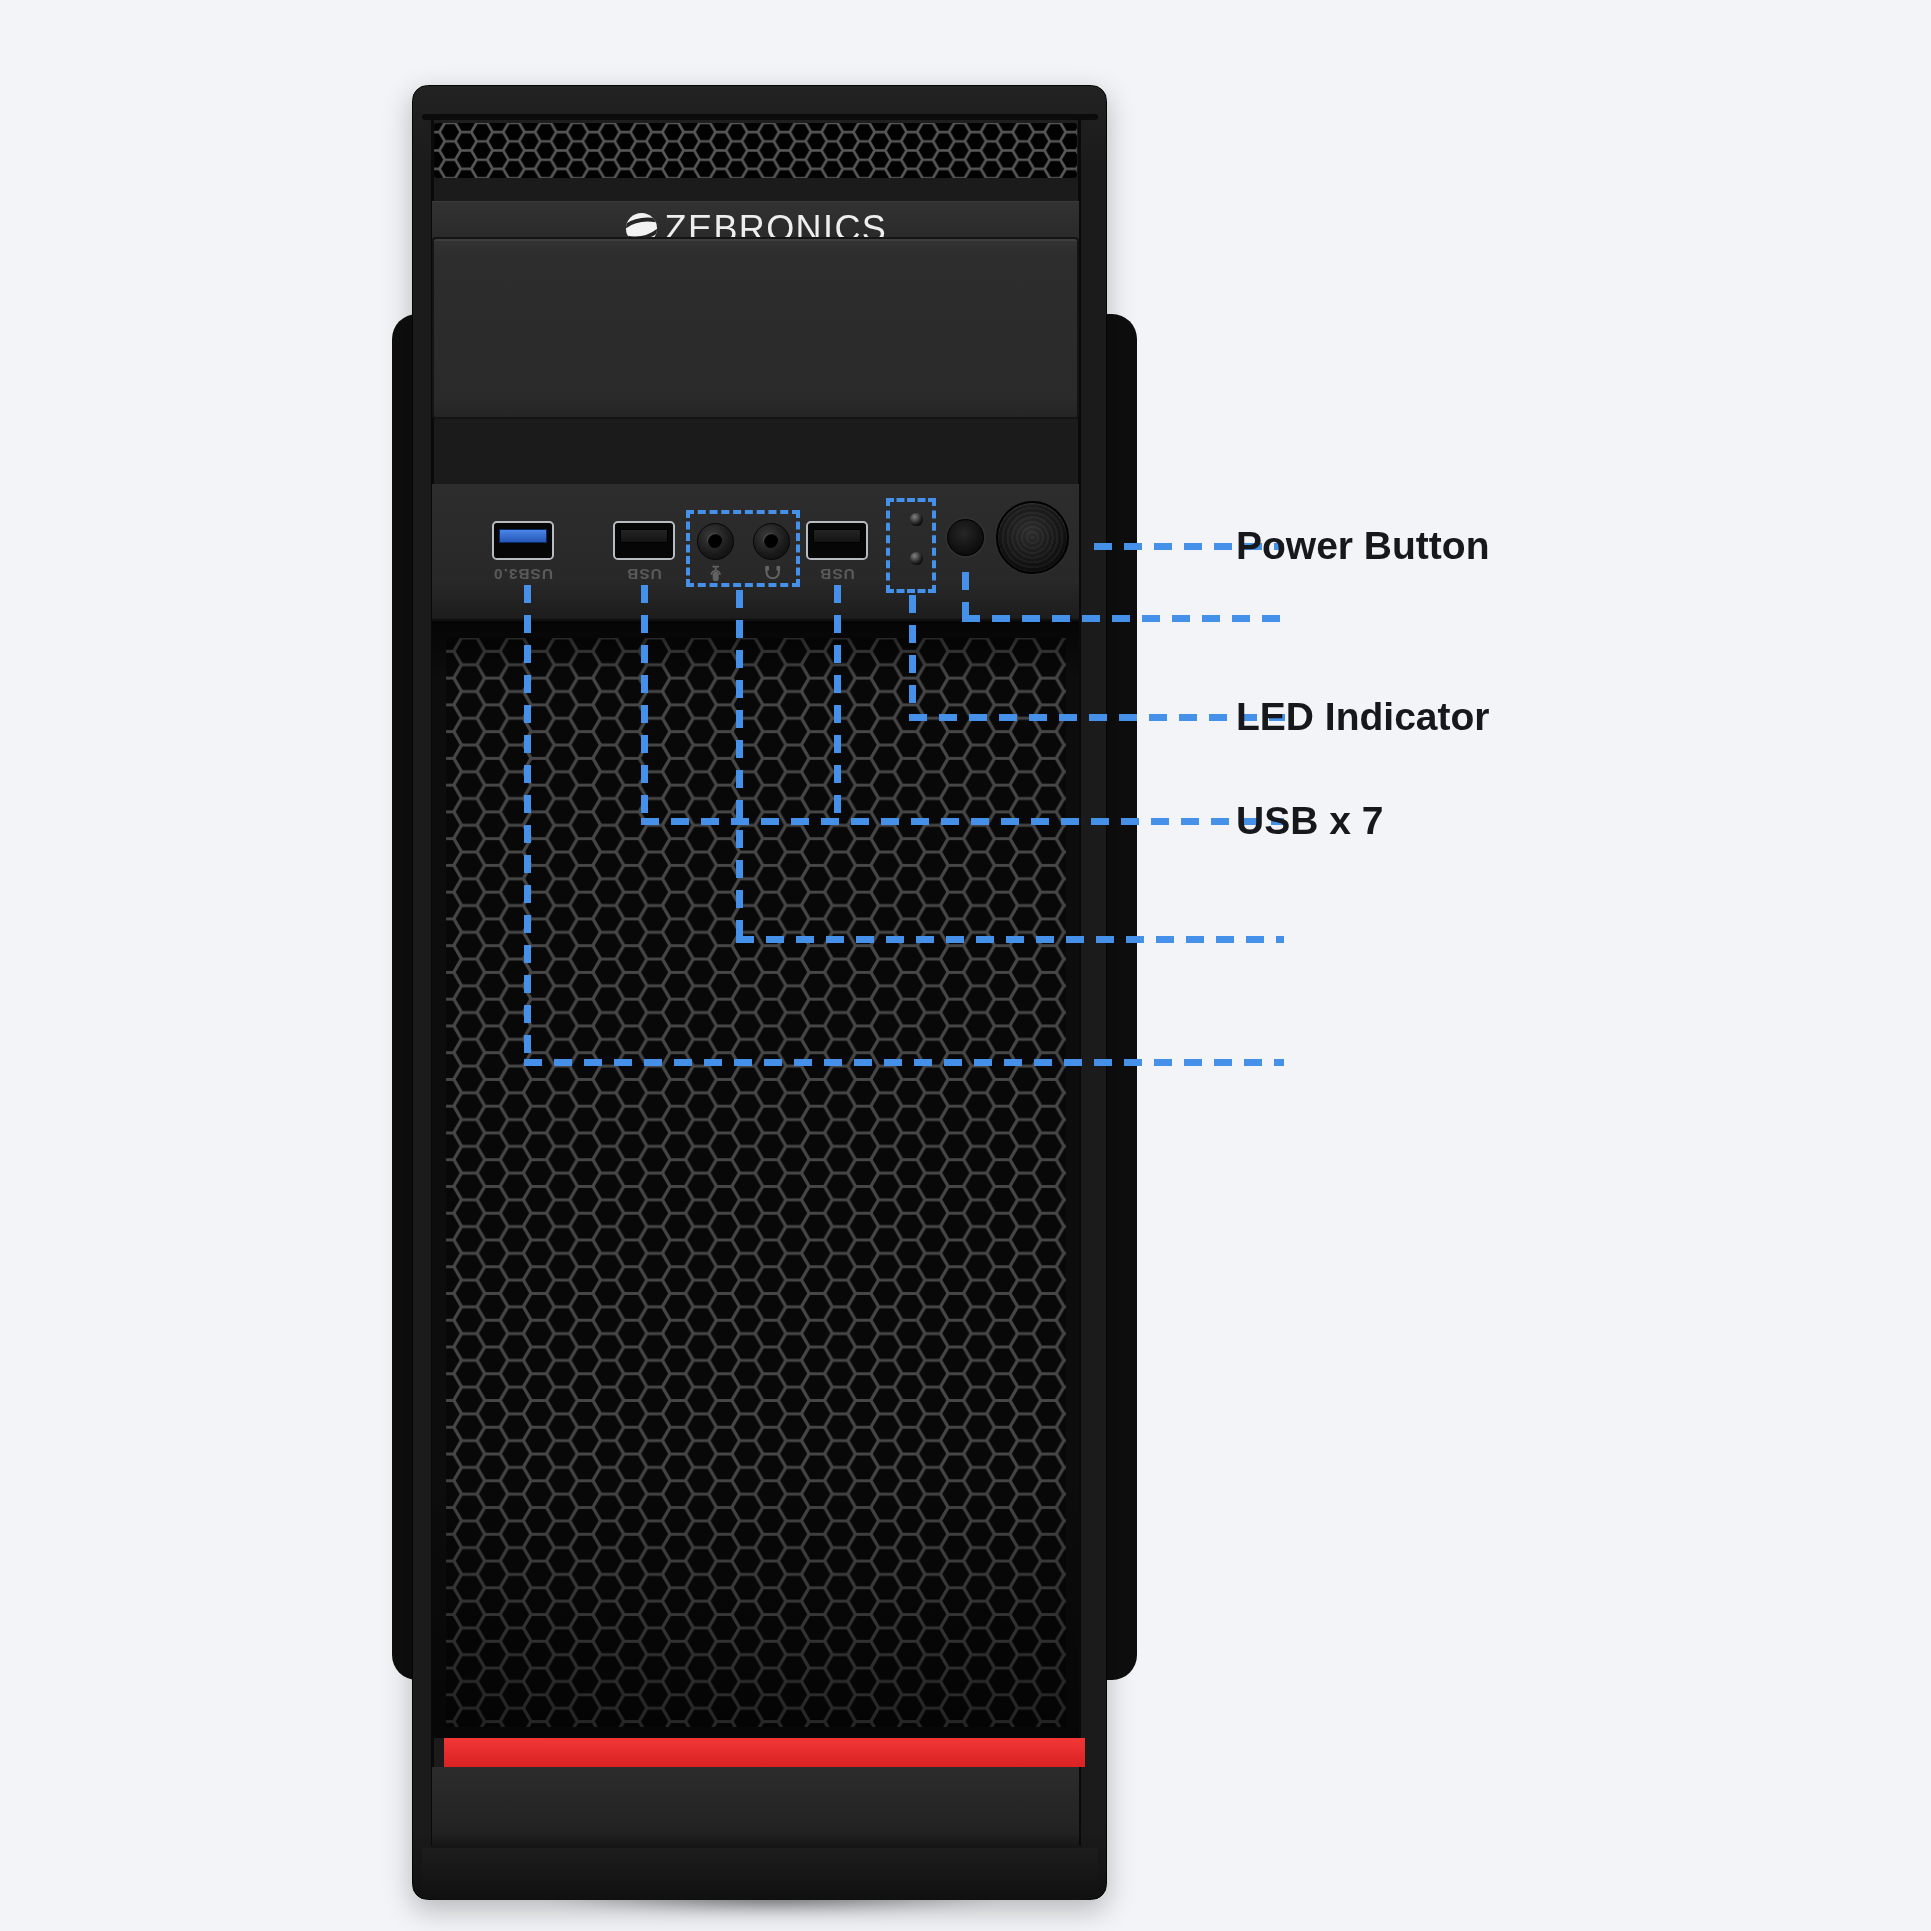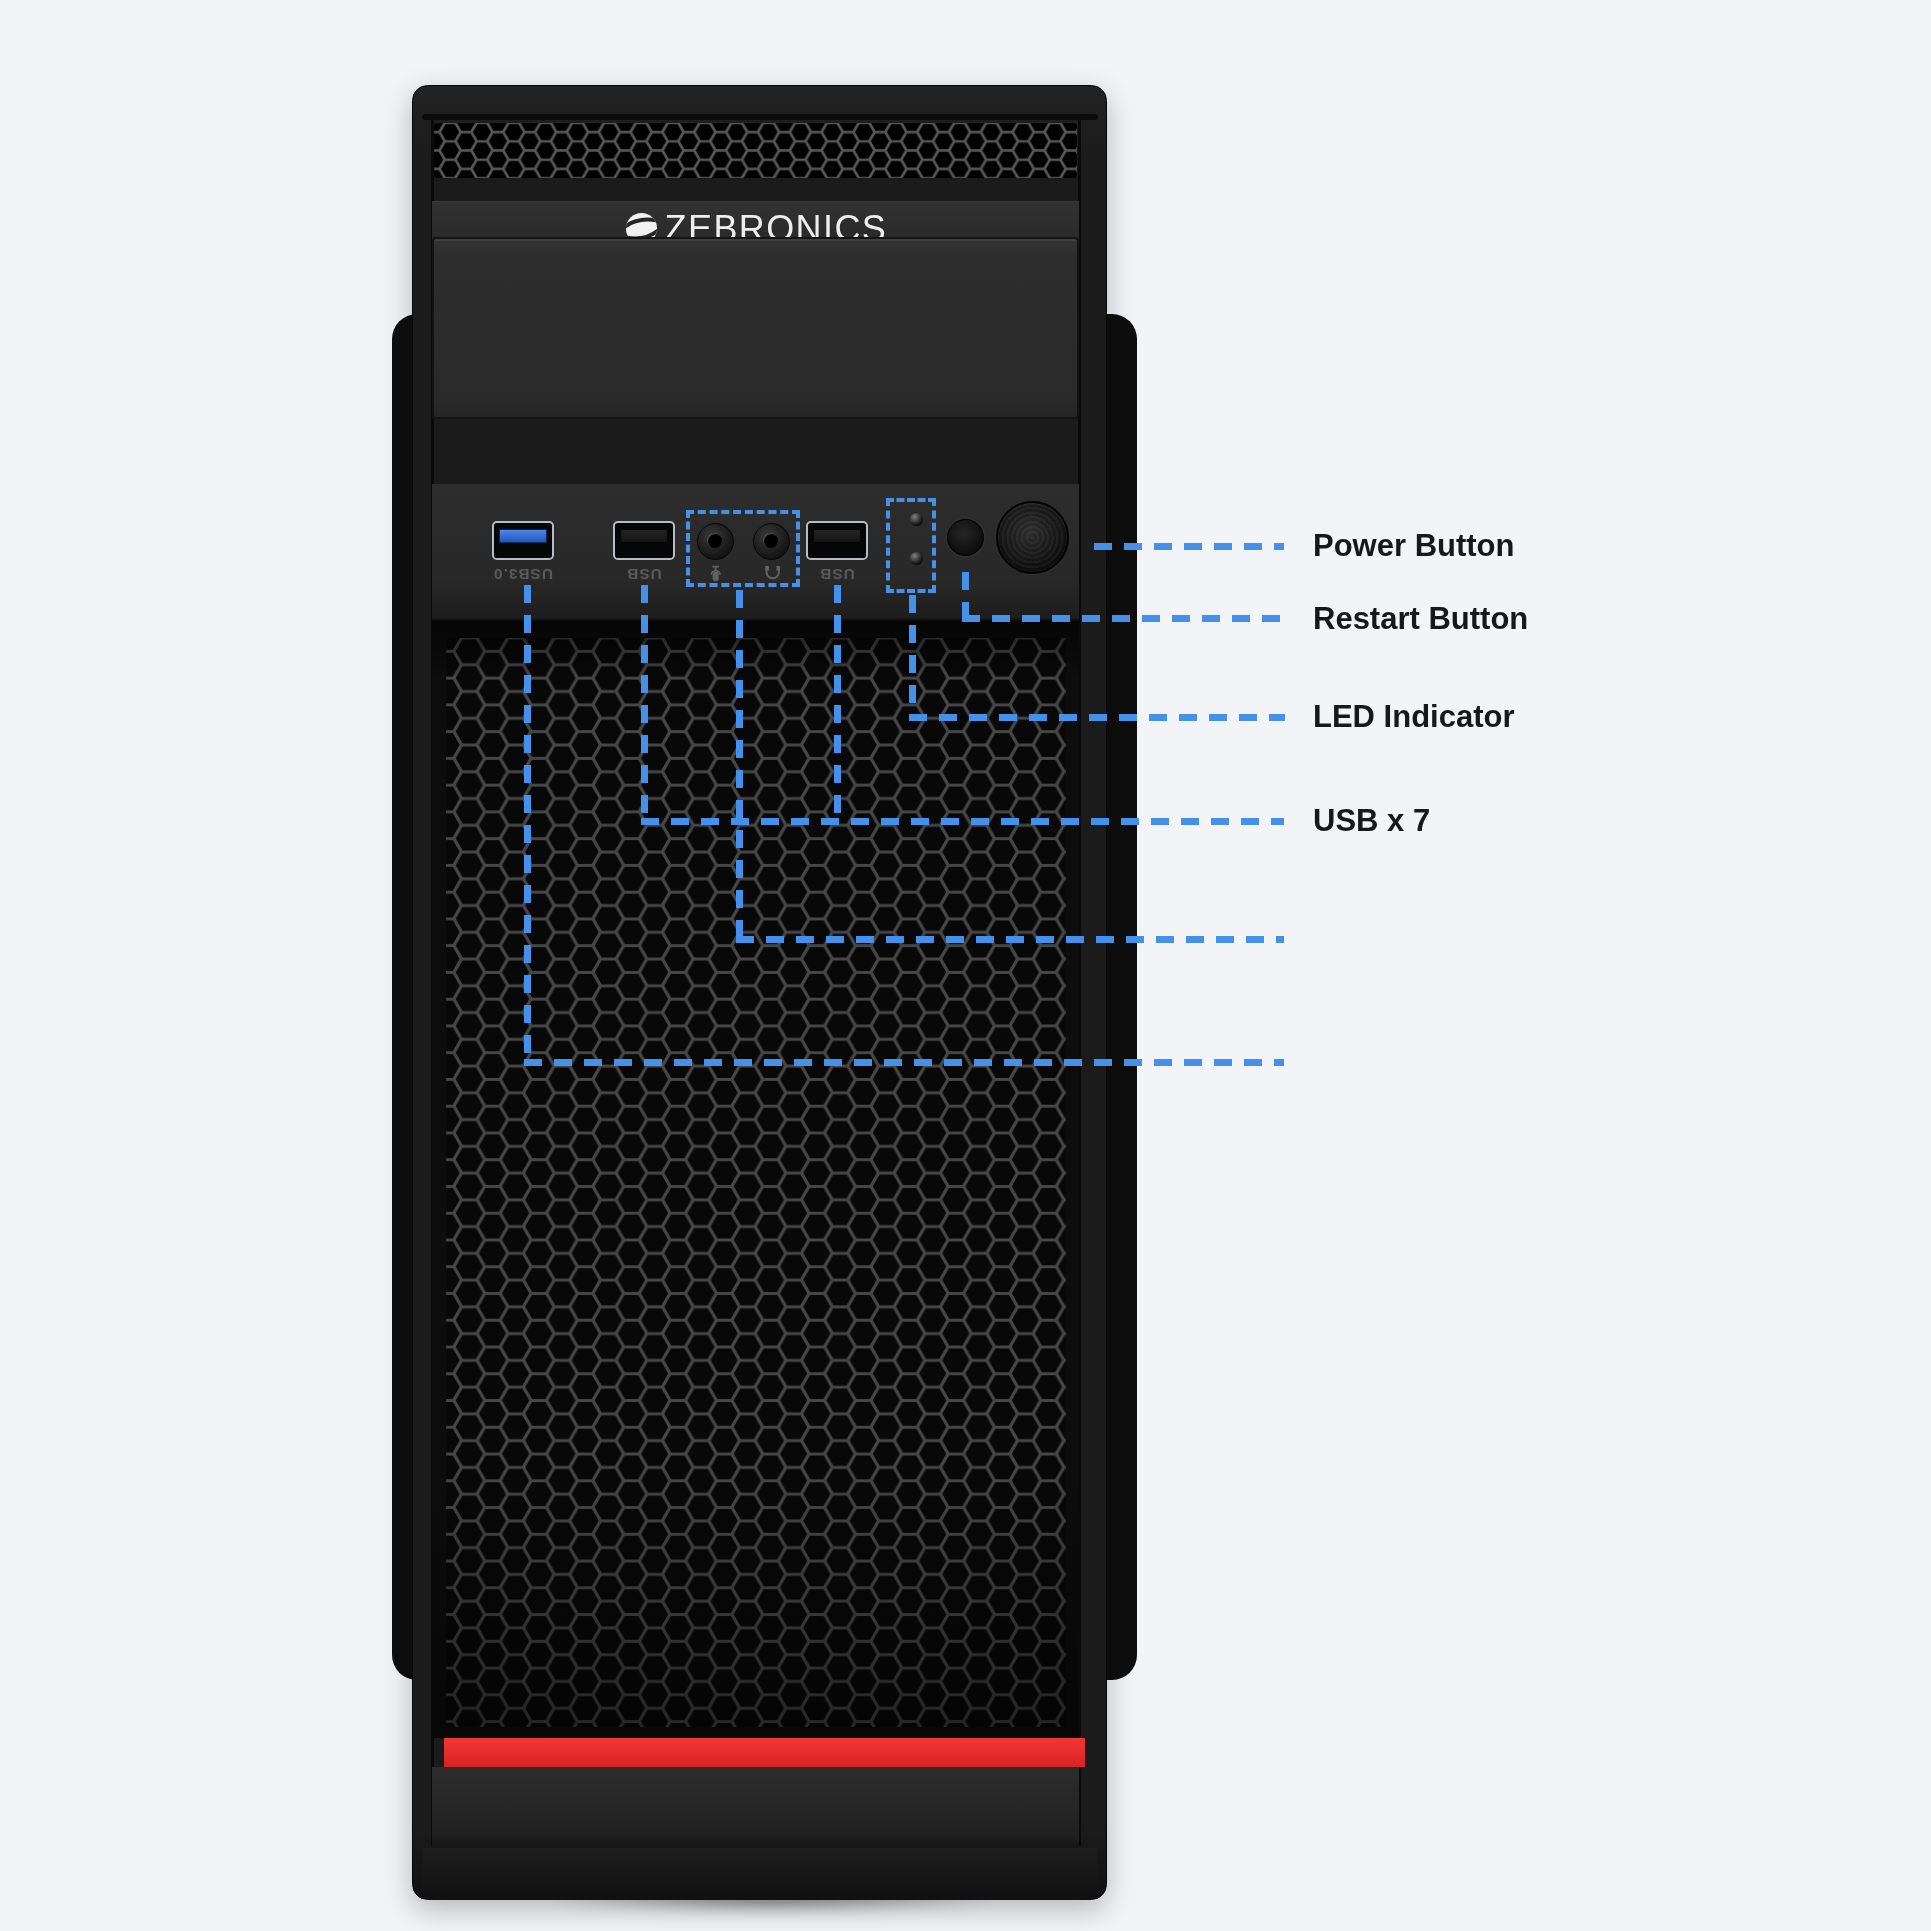--- a/index.html
+++ b/index.html
@@ -66,21 +66,21 @@
 
   
   .red-stripe{left:444px;top:1738px;width:641px;height:29px;background:linear-gradient(180deg,#f23636,#d92222);}
   .bottom-bezel{left:432px;top:1767px;width:647px;height:81px;background:linear-gradient(180deg,#2c2c2c,#222 80%,#151515 100%);}
   .bottom-lip{left:422px;top:1848px;width:676px;height:52px;background:linear-gradient(180deg,#1d1d1d,#101010);border-radius:0 0 13.5px 13.5px;}
 
   
   .dash-h{height:6.8px;background:repeating-linear-gradient(90deg,var(--callout-blue) 0 18.3px,rgba(0,0,0,0) 18.3px 30px);z-index:30;}
   .dash-v{width:6.8px;background:repeating-linear-gradient(180deg,var(--callout-blue) 0 18.3px,rgba(0,0,0,0) 18.3px 30px);z-index:30;}
   .dash-box{border:4.8px dashed var(--callout-blue);z-index:30;background:transparent;}
-  .callout-label{left:1313px;width:406px;height:46px;line-height:46px;color:var(--label-text);font-size:31px;font-weight:700;z-index:31;}
+  .callout-label{left:1236px;width:406px;height:46px;line-height:46px;color:var(--label-text);font-size:39px;font-weight:700;z-index:31;}
 </style>
 </head>
 <body>
 
 <div id="stage">
 
   <div class="abs floor-shadow"></div>
   <div class="abs side-bump left"></div>
   <div class="abs side-bump right"></div>
   <div class="abs case-frame"></div>
@@ -206,18 +206,17 @@
   <div class="abs dash-v" style="left:834px;top:585px;height:238px;"></div>
   <div class="abs dash-h" style="left:641px;top:818px;width:643px;"></div>
 
   <div class="abs dash-v" style="left:736px;top:590px;height:351px;"></div>
   <div class="abs dash-h" style="left:736px;top:936px;width:548px;"></div>
 
   <div class="abs dash-v" style="left:524px;top:585px;height:480px;"></div>
   <div class="abs dash-h" style="left:524px;top:1059px;width:760px;"></div>
 
   <div class="abs callout-label" style="top:523px;">Power Button</div>
-  <div class="abs callout-label" style="top:596px;">Restart Button</div>
   <div class="abs callout-label" style="top:694px;">LED Indicator</div>
   <div class="abs callout-label" style="top:798px;">USB x 7</div>
 
 </div>
 
 
 </body></html>

